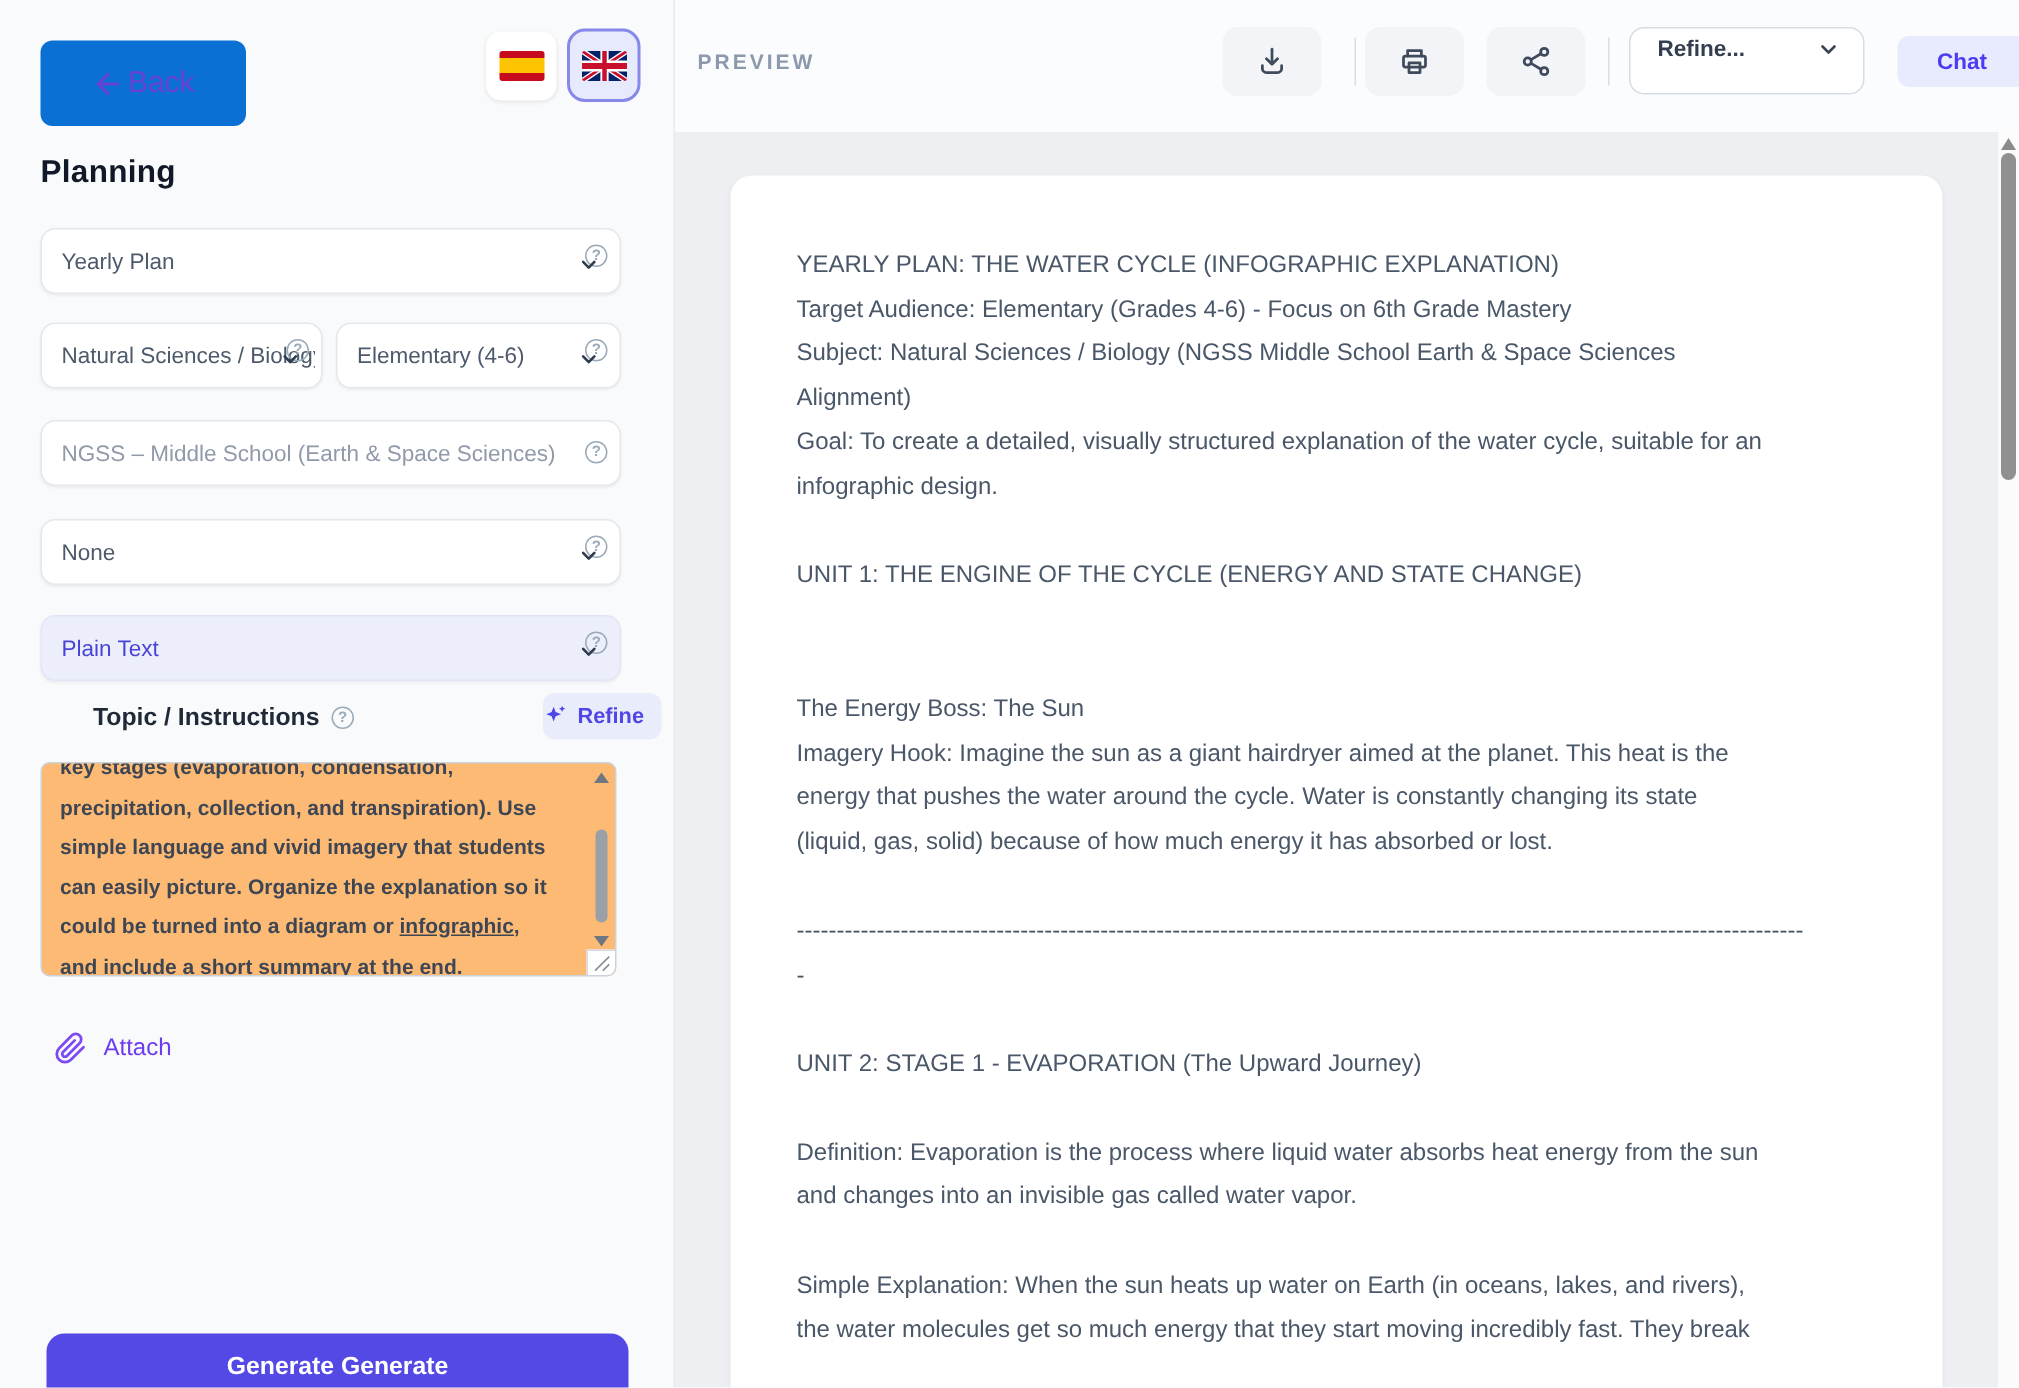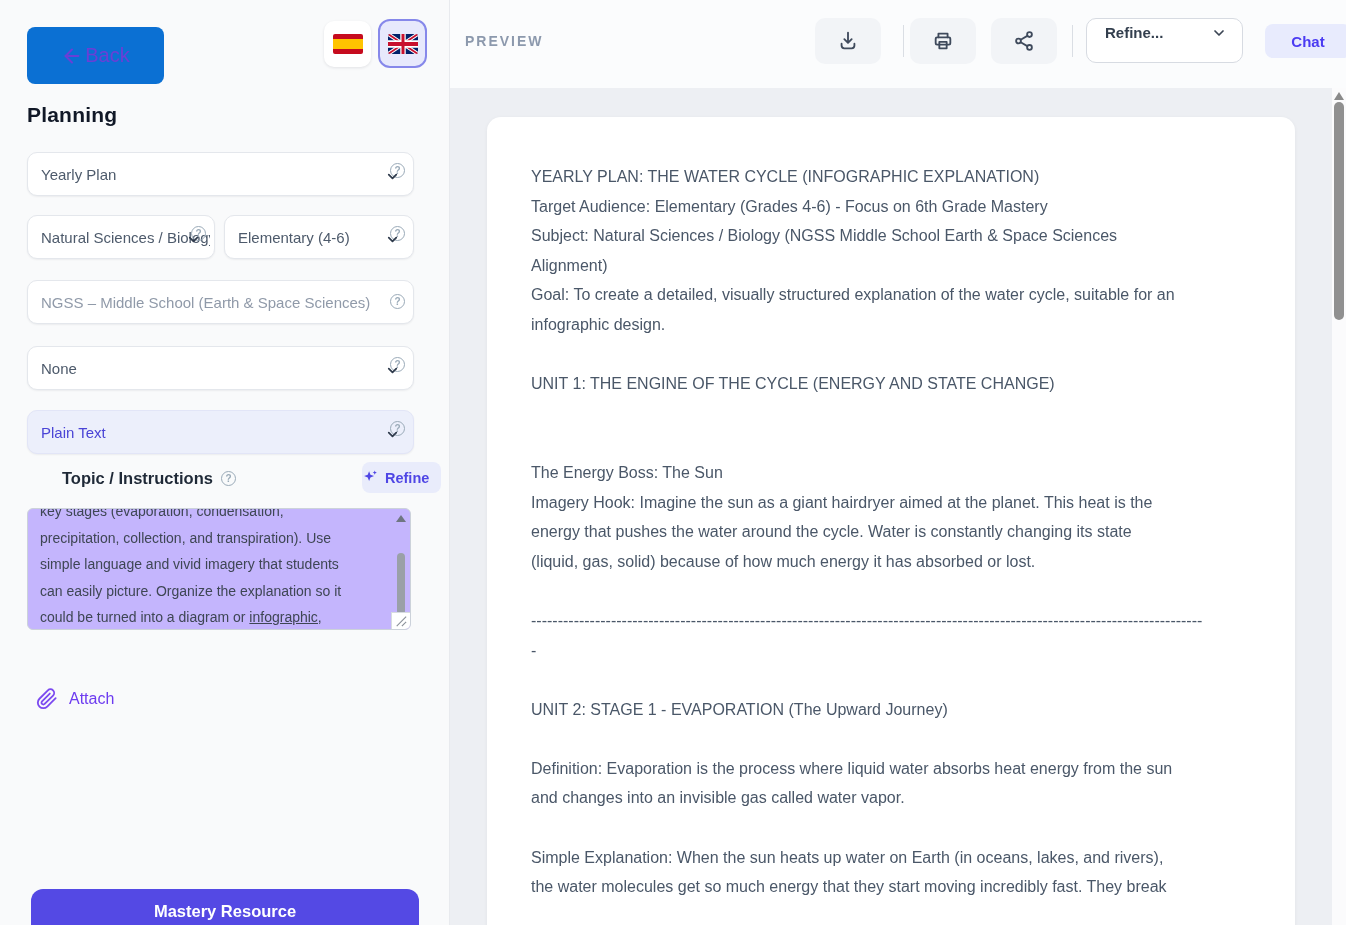--- a/index.html
+++ b/index.html
@@ -33,21 +33,21 @@
   .help-ring { position:absolute; right:1px; top:0; width:15px; height:15px; border:1.7px solid #9aaab8; border-radius:50%; display:flex; align-items:center; justify-content:center; font-size:10px; font-weight:bold; color:#9aaab8; background:transparent; }
   .combo-chev { position:absolute; left:0; top:6px; width:15px; height:15px; color:#2f3b4c; }
   .icon-combo.help-only .help-ring { top:3px; }
 
   .topic-row { position:absolute; left:30px; top:462px; width:384px; height:32px;margin-left:32px; }
   .topic-label { position:absolute; left:0; top:7px; font-size:16.5px; font-weight:bold; color:#1f2937; display:flex; align-items:center; gap:8px; }
   .topic-label .help-ring { position:static; }
   .refine-btn { position:absolute; right:5px; top:0; width:79px; height:31px; background:#e9ecfb; border:none; border-radius:8px; display:flex; align-items:center; justify-content:flex-start; gap:6px; color:#4f46e5; font-size:14.5px; font-weight:bold; font-family:inherit; cursor:pointer; }
   .refine-btn svg { width:17px; height:17px; }
 
-  .ta-wrap { position:absolute; left:27px; top:508px; width:384px; height:122px; background:#c4b5fd; border:1px solid #ccd2da; border-radius:6px; overflow:hidden; cursor:text; }
+  .ta-wrap { position:absolute; left:27px; top:508px; width:384px; height:143px; background:#fdba74; border:1px solid #ccd2da; border-radius:6px; overflow:hidden; cursor:text;font-weight:bold; }
   .ta-text { position:absolute; left:12px; top:-11px; width:332px; font-size:14px; line-height:26.5px; color:#3e4654; white-space:pre-wrap; }
   .ta-text .u { text-decoration:underline; }
   .ta-scroll { position:absolute; right:2px; top:4px; width:14px; height:118px; }
   .tri-up { width:0; height:0; border-left:5px solid transparent; border-right:5px solid transparent; border-bottom:7px solid #6f7682; margin:2px auto 0; }
   .tri-down { width:0; height:0; border-left:5px solid transparent; border-right:5px solid transparent; border-top:7px solid #6f7682; margin:0 auto; position:absolute; bottom:0; left:2px; }
   .ta-thumb { position:absolute; left:3px; top:40px; width:8px; height:62px; background:#9aa0a8; border-radius:4px; }
   .ta-grip { position:absolute; right:0; bottom:0; width:19px; height:17px; background:#fff; border-left:1px solid #d7dbe1; border-top:1px solid #d7dbe1; display:flex; align-items:center; justify-content:center; cursor:nwse-resize; }
 
   .attach-btn { position:absolute; left:36px; top:688px; display:flex; align-items:center; gap:11px; background:none; border:none; color:#6d3bf0; font-size:16px; font-weight:normal; font-family:inherit; cursor:pointer; }
   .attach-btn svg { width:22px; height:22px; color:#7c4af0; }
@@ -201,21 +201,21 @@
   </div>
 
   <button class="attach-btn">
     <svg viewBox="0 0 24 24" fill="none" stroke="currentColor" stroke-width="2" stroke-linecap="round" stroke-linejoin="round">
         <path d="M21.44 11.05l-9.19 9.19a6 6 0 0 1-8.49-8.49l9.19-9.19a4 4 0 0 1 5.66 5.66l-9.2 9.19a2 2 0 0 1-2.83-2.83l8.49-8.48"></path>
       </svg>
     <span>Attach</span>
   </button>
 
   <button class="generate-btn">
-    <span>Mastery Resource</span>
+    <span>Generate Generate</span>
   </button>
 </div>
 
 <div class="main-header">
   <div class="preview-label">PREVIEW</div>
 
   <button class="tool-btn btn-download">
     <svg viewBox="0 0 24 24" fill="none" stroke="currentColor" stroke-width="2" stroke-linecap="round" stroke-linejoin="round">
         <path d="M12 3v10"></path>
         <path d="M8 10l4 4 4-4"></path>

